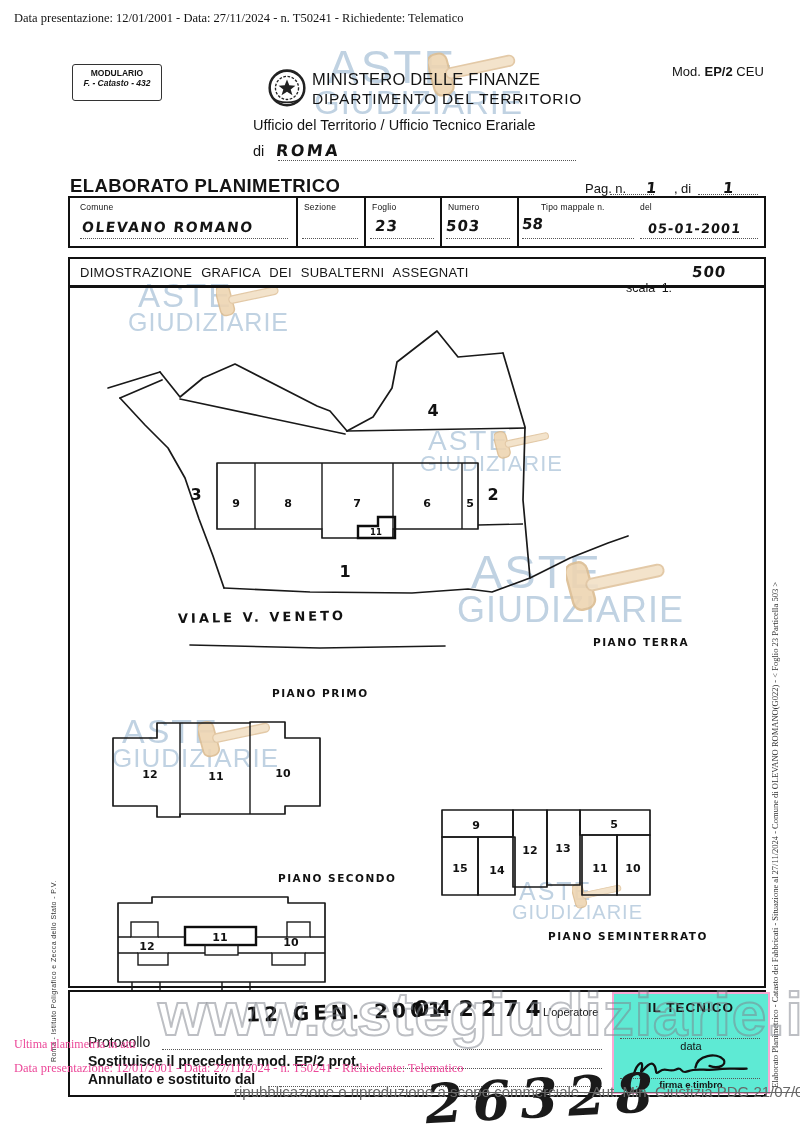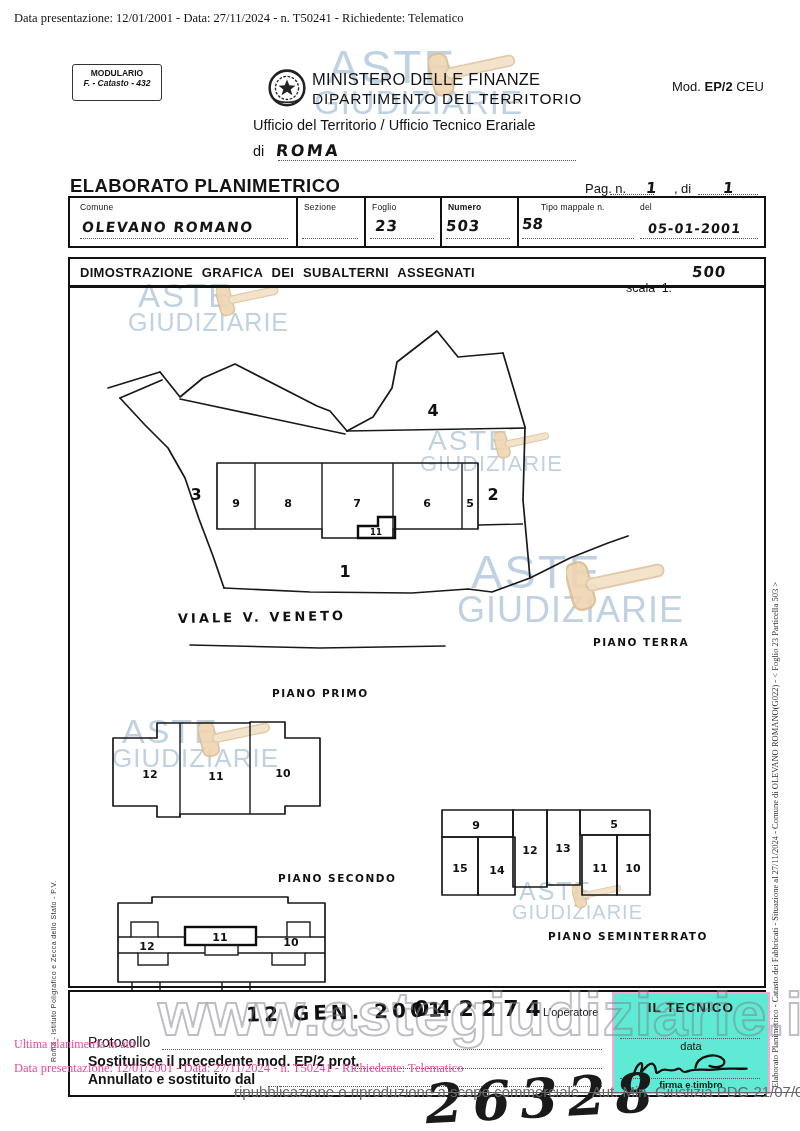--- a/index.html
+++ b/index.html
@@ -108,21 +108,21 @@
     <circle cx="20" cy="19" r="11" fill="none" stroke="#222" stroke-width="1.3" stroke-dasharray="2.5,1.5"></circle>
     <path d="M20 11 L22.2 16.5 L28 16.8 L23.5 20.4 L25.2 26 L20 22.6 L14.8 26 L16.5 20.4 L12 16.8 L17.8 16.5 Z" fill="#222"></path>
     <path d="M7 29 C12 34 28 34 33 29" stroke="#222" stroke-width="1.6" fill="none"></path>
   </svg>
 
   <div class="abs" style="left:312px;top:70px;z-index:4;">
     <div style="font-size:16.5px;font-weight:400;letter-spacing:.2px;">MINISTERO DELLE FINANZE</div>
     <div style="font-size:15.5px;letter-spacing:.8px;margin-top:1px;">DIPARTIMENTO DEL TERRITORIO</div>
   </div>
 
-  <div class="abs" style="left:672px;top:64px;font-size:13px;z-index:4;margin-top:15px;">
+  <div class="abs" style="left:672px;top:64px;font-size:13px;z-index:4;">
     <span>Mod.</span>
     <b>EP/2</b>
     <span>CEU</span>
   </div>
 
   <div class="abs" style="left:253px;top:117px;font-size:14.5px;z-index:4;">Ufficio del Territorio / Ufficio Tecnico Erariale</div>
   <div class="abs" style="left:253px;top:141px;font-size:14.5px;z-index:4;">
     <span>di</span>
     <span class="hw" style="font-size:16px;letter-spacing:2.5px;margin-left:8px;">ROMA</span>
   </div>
@@ -139,38 +139,38 @@
   <div class="dotted" style="left:698px;top:194px;width:60px;"></div>
 
   <div class="box" style="left:68px;top:196px;width:694px;height:48px;z-index:4;">
     <div class="solidline" style="left:226px;top:0;width:1.6px;height:100%;"></div>
     <div class="solidline" style="left:294px;top:0;width:1.6px;height:100%;"></div>
     <div class="solidline" style="left:370px;top:0;width:1.6px;height:100%;"></div>
     <div class="solidline" style="left:447px;top:0;width:1.6px;height:100%;"></div>
     <span class="hdr-small" style="left:10px;top:4px;">Comune</span>
     <span class="hdr-small" style="left:234px;top:4px;">Sezione</span>
     <span class="hdr-small" style="left:302px;top:4px;">Foglio</span>
-    <span class="hdr-small" style="left:378px;top:4px;font-weight:bold;">Numero</span>
+    <span class="hdr-small" style="left:378px;top:4px;">Numero</span>
     <span class="hdr-small" style="left:455px;top:4px;margin-left:16px;">Tipo mappale n.</span>
     <span class="hdr-small" style="left:570px;top:4px;">del</span>
     <span class="hw abs" style="left:12px;top:21px;font-size:14px;letter-spacing:1.5px;">OLEVANO ROMANO</span>
     <span class="hw abs" style="left:305px;top:19px;font-size:15px;letter-spacing:1px;">23</span>
     <span class="hw abs" style="left:376px;top:19px;font-size:15px;letter-spacing:1px;">503</span>
     <span class="hw abs" style="left:452px;top:17px;font-size:15px;">58</span>
     <span class="hw abs" style="left:578px;top:23px;font-size:13px;letter-spacing:1px;">05-01-2001</span>
     <div class="dotted" style="left:10px;top:40px;width:208px;"></div>
     <div class="dotted" style="left:232px;top:40px;width:56px;"></div>
     <div class="dotted" style="left:300px;top:40px;width:64px;"></div>
     <div class="dotted" style="left:376px;top:40px;width:64px;"></div>
     <div class="dotted" style="left:452px;top:40px;width:112px;"></div>
     <div class="dotted" style="left:570px;top:40px;width:118px;"></div>
   </div>
 
   <div class="box" style="left:68px;top:257px;width:694px;height:26px;z-index:4;">
-    <span class="abs" style="left:10px;top:6px;font-size:13px;font-weight:700;word-spacing:5px;letter-spacing:.3px;">DIMOSTRAZIONE GRAFICA DEI SUBALTERNI ASSEGNATI</span>
+    <span class="abs" style="left:10px;top:6px;font-size:13px;font-weight:400;word-spacing:5px;letter-spacing:.3px;">DIMOSTRAZIONE GRAFICA DEI SUBALTERNI ASSEGNATI</span>
     <span class="abs" style="left:556px;top:22px;font-size:12.5px;word-spacing:3px;">scala 1:</span>
     <span class="hw abs" style="left:622px;top:4px;font-size:15px;letter-spacing:1px;">500</span>
   </div>
 
   <div class="box" style="left:68px;top:286px;width:694px;height:698px;z-index:2;"></div>
 
   <svg class="abs" style="left:0;top:0;z-index:3;pointer-events:none;" width="800" height="1131" viewBox="0 0 800 1131">
 
     <path class="plan-line" d="M108,388 L160,372"></path>
     <path class="plan-line" d="M120,398 L162,380"></path>

